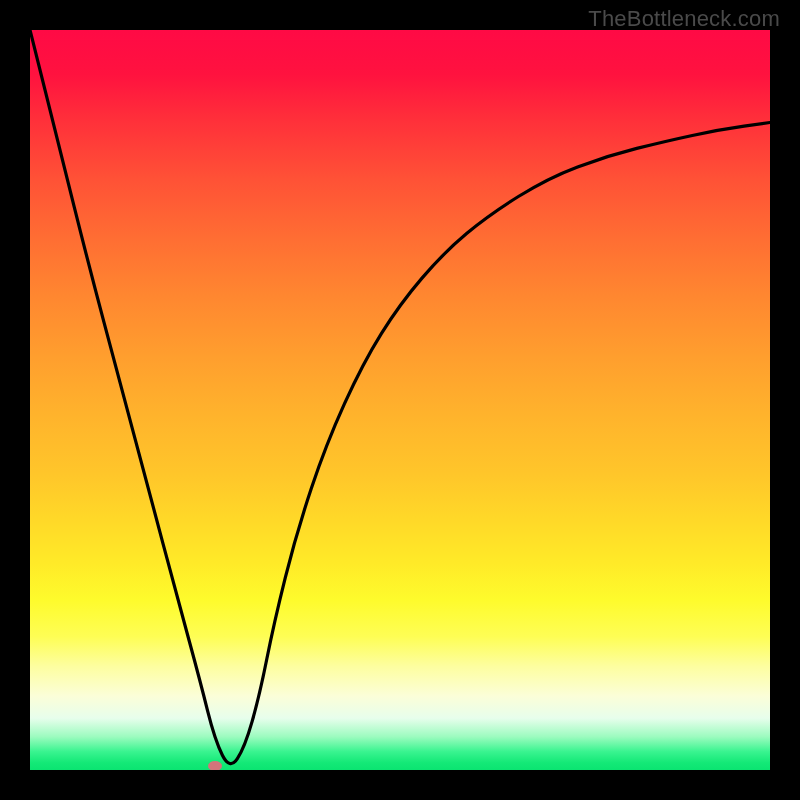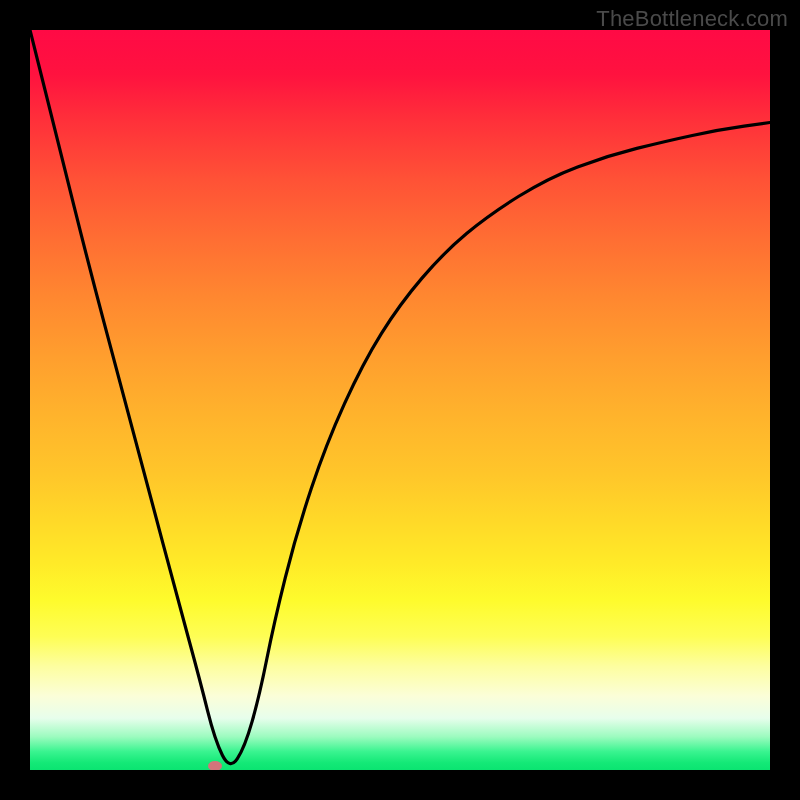--- a/index.html
+++ b/index.html
@@ -13,21 +13,21 @@
   }
   .frame {
     position: relative;
     width: 800px;
     height: 800px;
     background: #000;
   }
   .watermark {
     position: absolute;
     top: 6px;
-    right: 12px;
+    right: 20px;
     color: #4a4a4a;
     font-size: 22px;
     font-weight: 500;
     letter-spacing: 0.2px;
     z-index: 10;
   }
   .plot-area {
     position: absolute;
     left: 30px;
     top: 30px;

